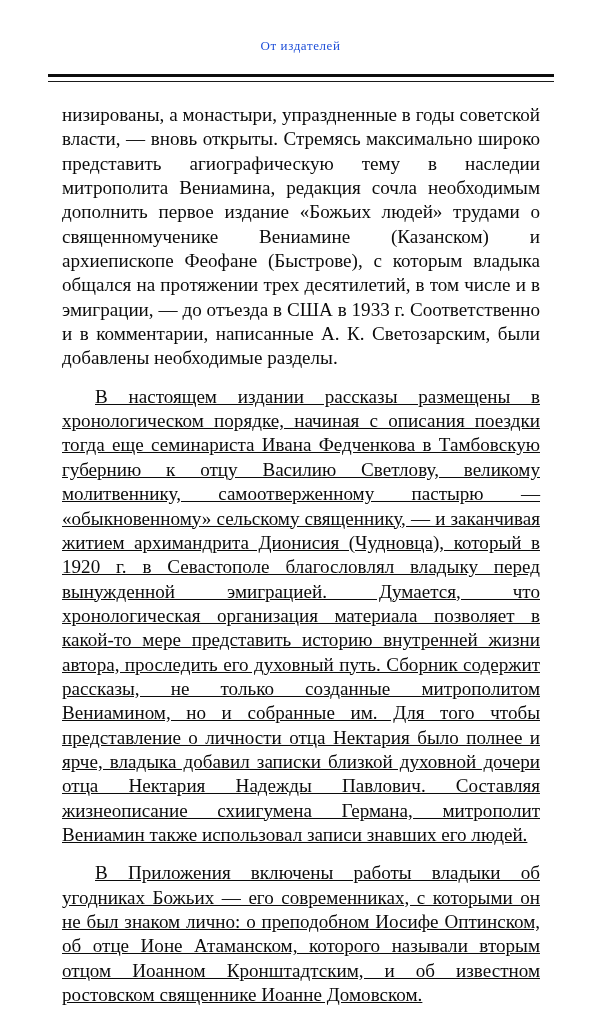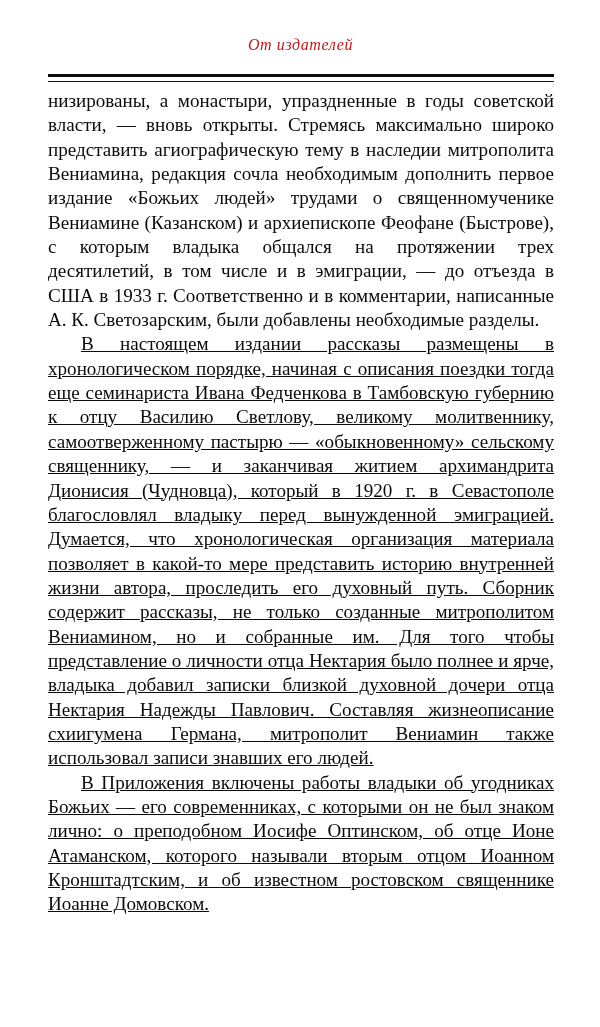--- a/index.html
+++ b/index.html
@@ -25,24 +25,23 @@
     position: absolute;
     left: 48px;
     right: 47px;
     top: 36px;
     height: 24px;
     text-align: center;
   }
 
   .running-header .title {
     display: inline-block;
-    font-style: italic;
-    font-size: 16px;
+    font-size: 13px;
     letter-spacing: 0.6px;
-    color: #b91c1c;
+    color: #1d4ed8;
     white-space: nowrap;
   }
 
   
   .header-rule {
     position: absolute;
     left: 48px;
     top: 74px;
     width: 506px;
     height: 9px;
@@ -68,21 +67,21 @@
 
   
   .text-block {
     position: absolute;
     left: 48px;
     top: 89px;
     width: 506px;
   }
 
   .text-block p {
-    margin: 0;
+    margin: 14px;
     font-size: 19.1px;
     line-height: 24.35px;
     text-align: justify;
     text-justify: inter-word;
     text-indent: 0;
     word-spacing: 0px;
     hyphens: manual;
   }
 
   .text-block p.indented {

